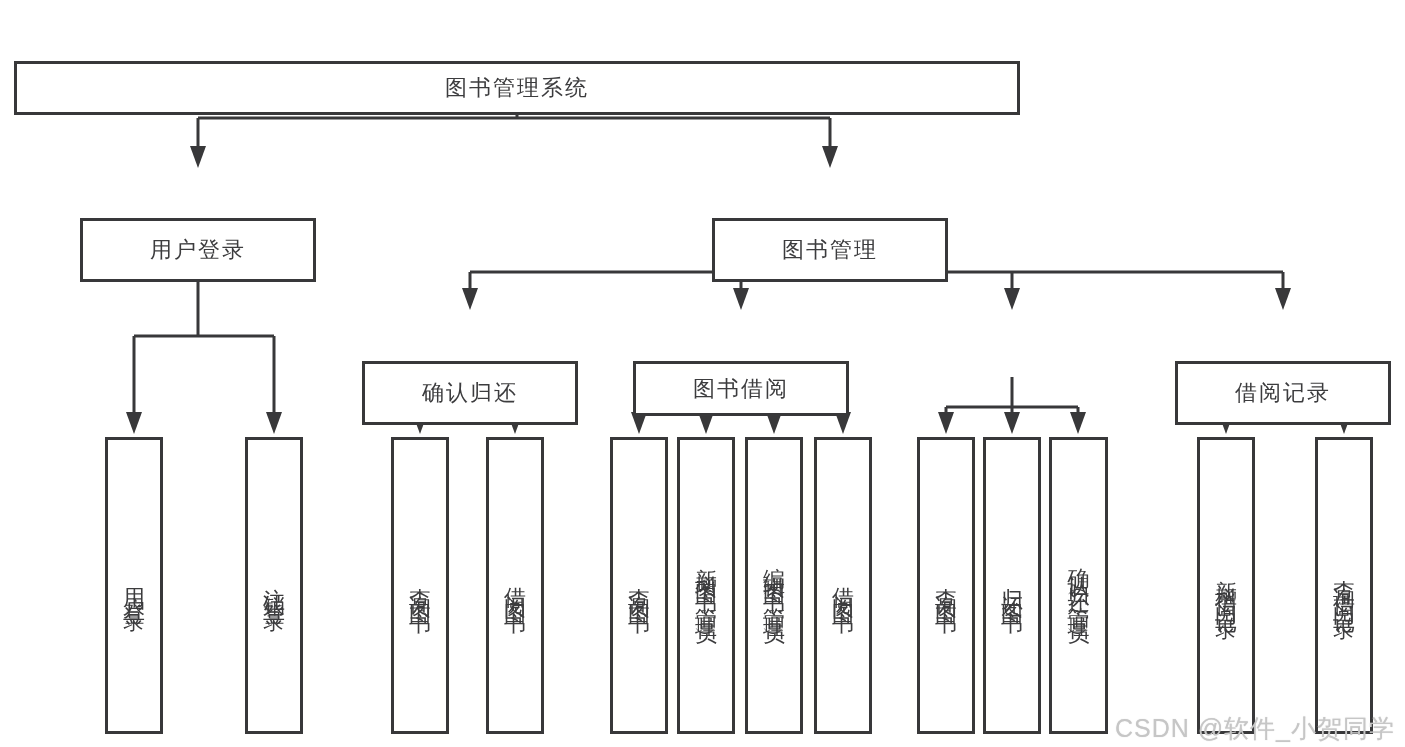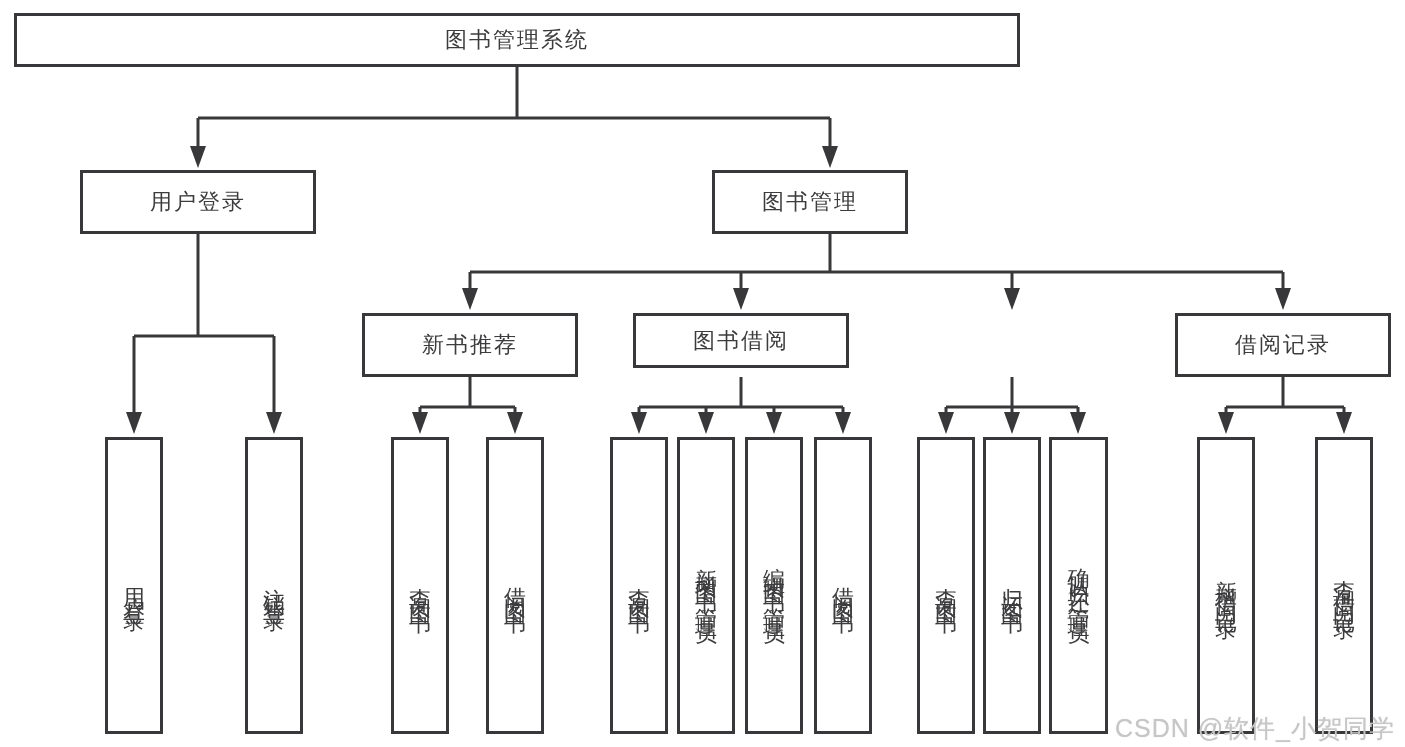--- a/index.html
+++ b/index.html
@@ -39,20 +39,21 @@
     align-items: center;
     justify-content: center;
     color: #3c3c3e;
     font-size: 22px;
     letter-spacing: 2px;
     z-index: 1;
     text-align: center;
   }
   .node-h {
     line-height: 1;
+    margin-top: 48px;
   }
   .node-v span {
     writing-mode: vertical-rl;
     text-orientation: mixed;
     letter-spacing: 8px;
     line-height: 1;
     white-space: nowrap;
   }
   .watermark {
     position: absolute;
@@ -114,26 +115,26 @@
     </g>
   </svg>
 
   <div class="node node-h" style="left:14px; top:13px; width:1006px; height:54px;">
     <span>图书管理系统</span>
   </div>
 
   <div class="node node-h" style="left:80px; top:170px; width:236px; height:64px;">
     <span>用户登录</span>
   </div>
-  <div class="node node-h" style="left:712px; top:170px; width:196px; height:64px;justify-content:center;">
+  <div class="node node-h" style="left:712px; top:170px; width:236px; height:64px;justify-content:center;">
     <span>图书管理</span>
   </div>
 
   <div class="node node-h" style="left:362px; top:313px; width:216px; height:64px;">
-    <span>新书推荐</span>
+    <span>确认归还</span>
   </div>
   <div class="node node-h" style="left:633px; top:313px; width:216px; height:55px;text-align:right;">
     <span>图书借阅</span>
   </div>
   <div class="node node-h" style="left:1175px; top:313px; width:216px; height:64px;">
     <span>借阅记录</span>
   </div>
 
   <div class="node node-v" style="left:105px; top:437px; width:58px; height:297px;">
     <span>用户登录</span>

